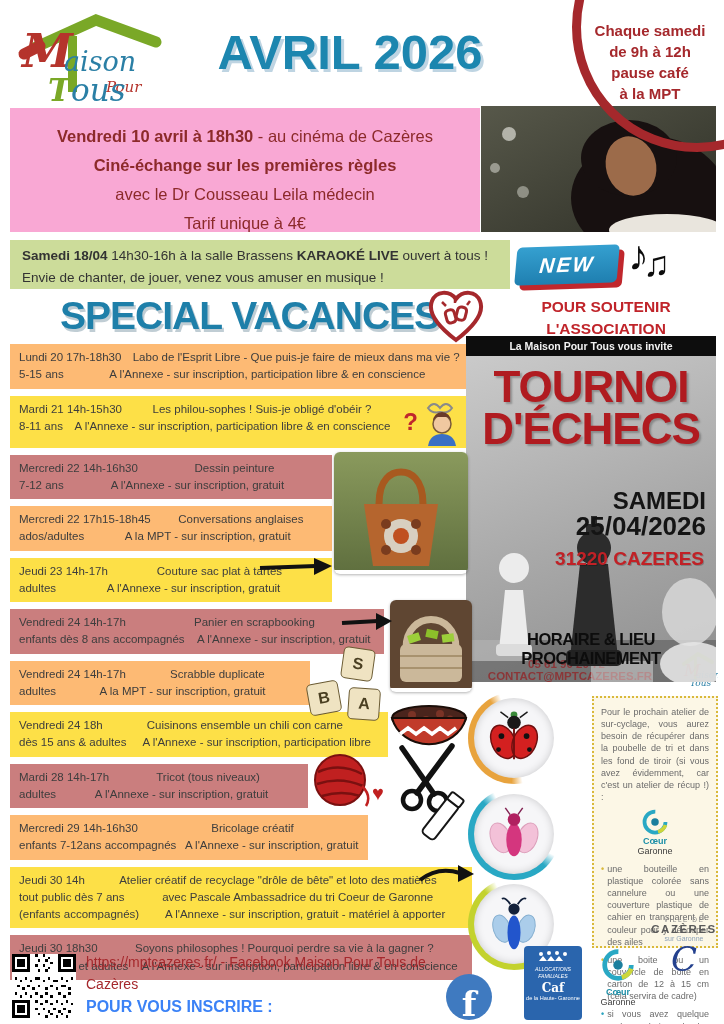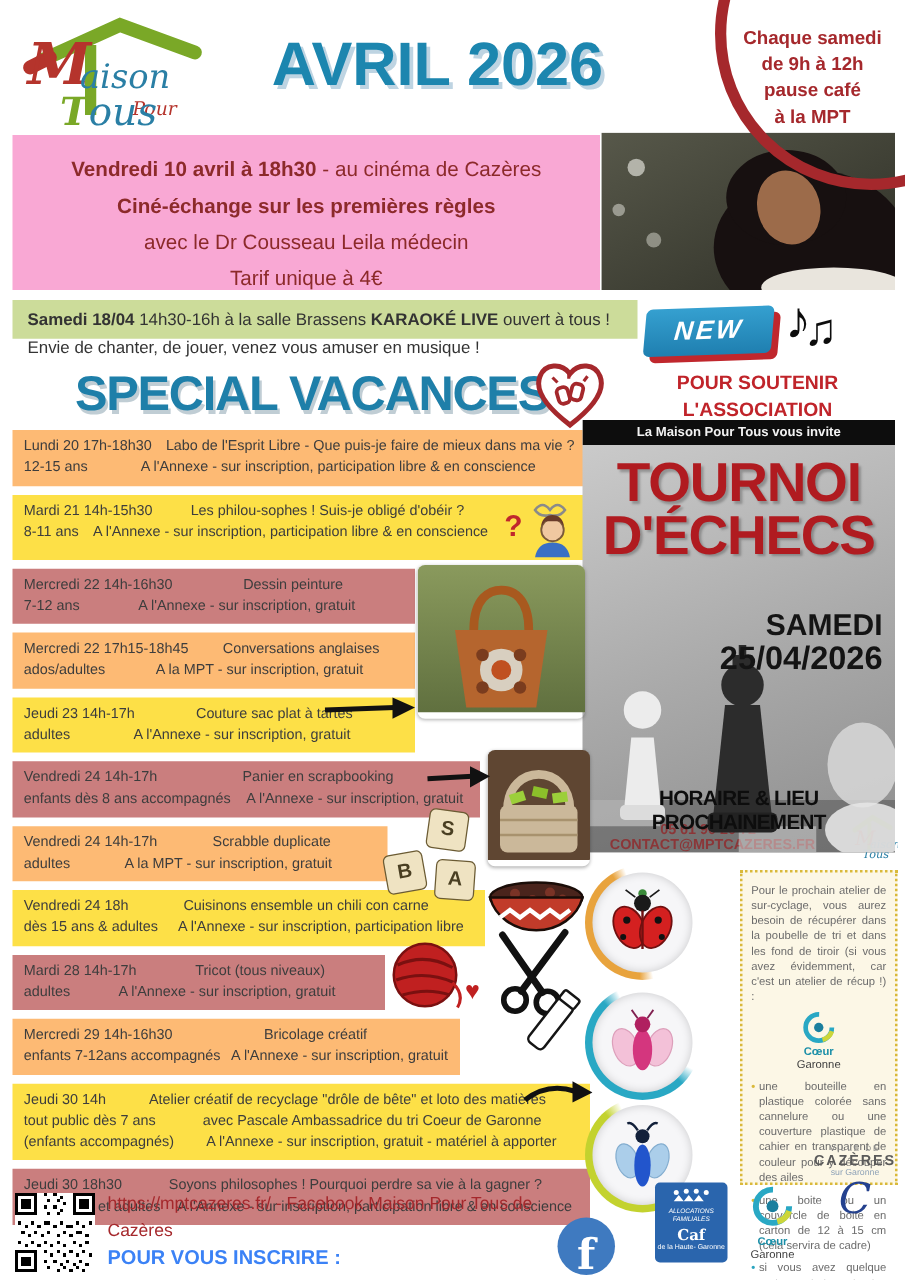--- a/index.html
+++ b/index.html
@@ -29,21 +29,21 @@
               color:#a5282c;font-size:15px;font-weight:600;line-height:1.4;}
 
   
   .cinema-box{position:absolute;left:10px;top:108px;width:470px;height:124px;background:#f9a8d4;
               color:#8c2a2a;text-align:center;font-size:16.5px;line-height:1.75;padding-top:14px;
               box-sizing:border-box;}
   .cinema-box b{font-weight:800;}
   .cinema-photo{position:absolute;left:481px;top:106px;width:235px;height:126px;overflow:hidden;}
 
   
-  .karaoke{position:absolute;left:10px;top:240px;width:500px;height:31px;background:#ccdc9a;
+  .karaoke{position:absolute;left:10px;top:240px;width:500px;height:49px;background:#ccdc9a;
            color:#333;font-size:13.5px;line-height:1.6;padding:5px 12px;box-sizing:border-box;}
   .karaoke b{font-weight:800;}
   .new-badge{position:absolute;left:516px;top:246px;width:102px;height:38px;z-index:2;}
   .new-badge .back{position:absolute;left:5px;top:5px;width:100%;height:100%;background:#c0272d;
            transform:skewX(-7deg) rotate(-2deg);border-radius:5px;}
   .new-badge .front{position:absolute;left:0;top:0;width:100%;height:100%;
            background:linear-gradient(#35a0d0,#1f7fb0);transform:skewX(-7deg) rotate(-2deg);
            border-radius:5px;display:flex;align-items:center;justify-content:center;
            color:#fff;font-weight:800;font-style:italic;font-size:21px;letter-spacing:2px;}
   .notes{position:absolute;left:628px;top:232px;color:#0c0c0c;z-index:2;}
@@ -119,21 +119,21 @@
   .cg-bot{font-weight:400;color:#3c3c3c;font-size:9px;line-height:1.2;}
 
   
   .qr{position:absolute;left:12px;top:954px;width:64px;height:64px;}
   .f-lines{position:absolute;left:86px;top:952px;width:360px;color:#a5282c;line-height:1.55;}
   .f1{font-size:14px;}
   .f2,.f3{font-size:16px;font-weight:700;color:#3b82f6;}
   .fb{position:absolute;left:446px;top:974px;width:46px;height:46px;border-radius:50%;background:#3f7ac0;
       display:flex;align-items:flex-end;justify-content:center;color:#fff;
       font-family:"DejaVu Serif",serif;font-weight:700;font-size:34px;line-height:.95;overflow:hidden;}
-  .caf{position:absolute;left:524px;top:946px;width:58px;height:64px;background:#2a65ad;border-radius:4px;
+  .caf{position:absolute;left:524px;top:946px;width:58px;height:74px;background:#2a65ad;border-radius:4px;
        color:#fff;text-align:center;padding-top:20px;box-sizing:border-box;}
   .caf .c1{font-size:5.2px;font-style:italic;line-height:1.3;}
   .caf .c2{font-size:12px;font-weight:700;font-family:"DejaVu Serif",serif;margin-top:1px;}
   .caf .c3{font-size:5.6px;line-height:1.3;}
   .caf svg{position:absolute;left:50%;top:4px;transform:translateX(-50%);}
   .coeur{position:absolute;left:592px;top:946px;width:52px;text-align:center;}
   .caz{position:absolute;left:648px;top:916px;width:72px;text-align:center;}
   .caz .z1{font-size:6.5px;color:#8a8a8a;letter-spacing:1.5px;}
   .caz .z2{font-size:11.5px;color:#5a5a5a;font-weight:700;letter-spacing:1.5px;}
   .caz .z3{font-size:7px;color:#8fa3b8;}
@@ -218,21 +218,21 @@
     <div>PENSEZ A L'ADHESION !</div>
   </div>
 
   <div class="events">
     <div class="evt bg-green" style="width:462px">
       <div class="rl">
           <span class="d">Lundi 20 17h-18h30</span>
           <span class="t">Labo de l'Esprit Libre - Que puis-je faire de mieux dans ma vie ?</span>
         </div>
       <div class="rl">
-          <span class="d">12-15 ans</span>
+          <span class="d">5-15 ans</span>
           <span class="t">A l'Annexe - sur inscription, participation libre &amp; en conscience</span>
         </div>
     </div>
     <div class="evt bg-blue r2" style="width:462px">
       <div class="rl">
           <span class="d">Mardi 21 14h-15h30</span>
           <span class="t">Les philou-sophes ! Suis-je obligé d'obéir ?</span>
         </div>
       <div class="rl">
           <span class="d">8-11 ans</span>
@@ -451,20 +451,21 @@
       <ellipse cx="228" cy="192" rx="34" ry="22" fill="#e4e4e4" opacity=".9"></ellipse>
     </svg>
     <div class="ctitle">
       <div>TOURNOI</div>
       <div>D'ÉCHECS</div>
     </div>
     <div class="cday">
       <div>SAMEDI</div>
       <div class="cdate">25/04/2026</div>
     </div>
+    <div class="ccity">31220 CAZERES</div>
     <div class="cnotice">HORAIRE &amp; LIEU PROCHAINEMENT</div>
   </div>
   <div class="chess-contact">05 61 90 20 72 - CONTACT@MPTCAZERES.FR</div>
   <div class="mpt-mini">
     <svg width="40" height="40" viewBox="0 0 40 40">
       <polyline points="6,16 20,6 34,14" fill="none" stroke="#7aa827" stroke-width="4" stroke-linecap="round"></polyline>
       <rect x="16" y="10" width="3" height="22" fill="#7aa827"></rect>
       <text x="6" y="28" font-size="16" font-style="italic" fill="#b5342c" font-family="DejaVu Serif,serif">M</text>
       <text x="18" y="30" font-size="9" font-style="italic" fill="#2a7fa5" font-family="DejaVu Serif,serif">aison</text>
       <text x="12" y="38" font-size="9" font-style="italic" fill="#2a7fa5" font-family="DejaVu Serif,serif">Tous</text>

